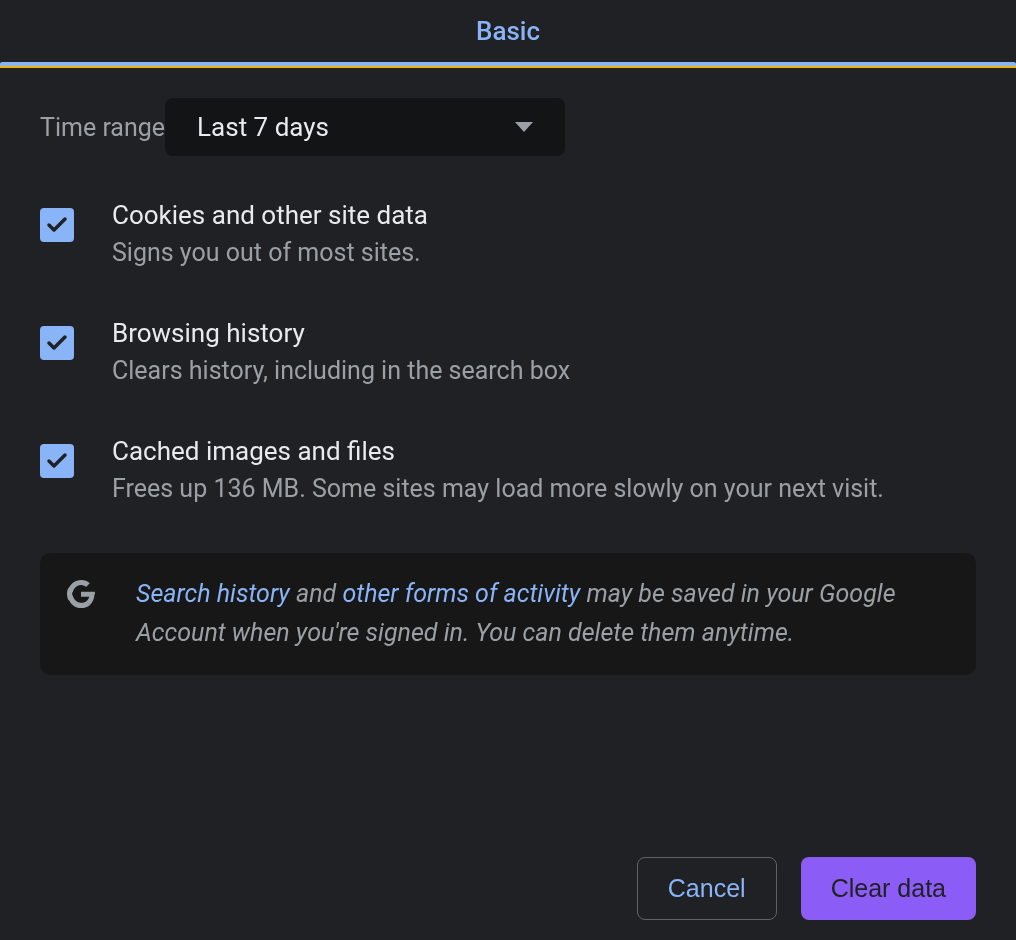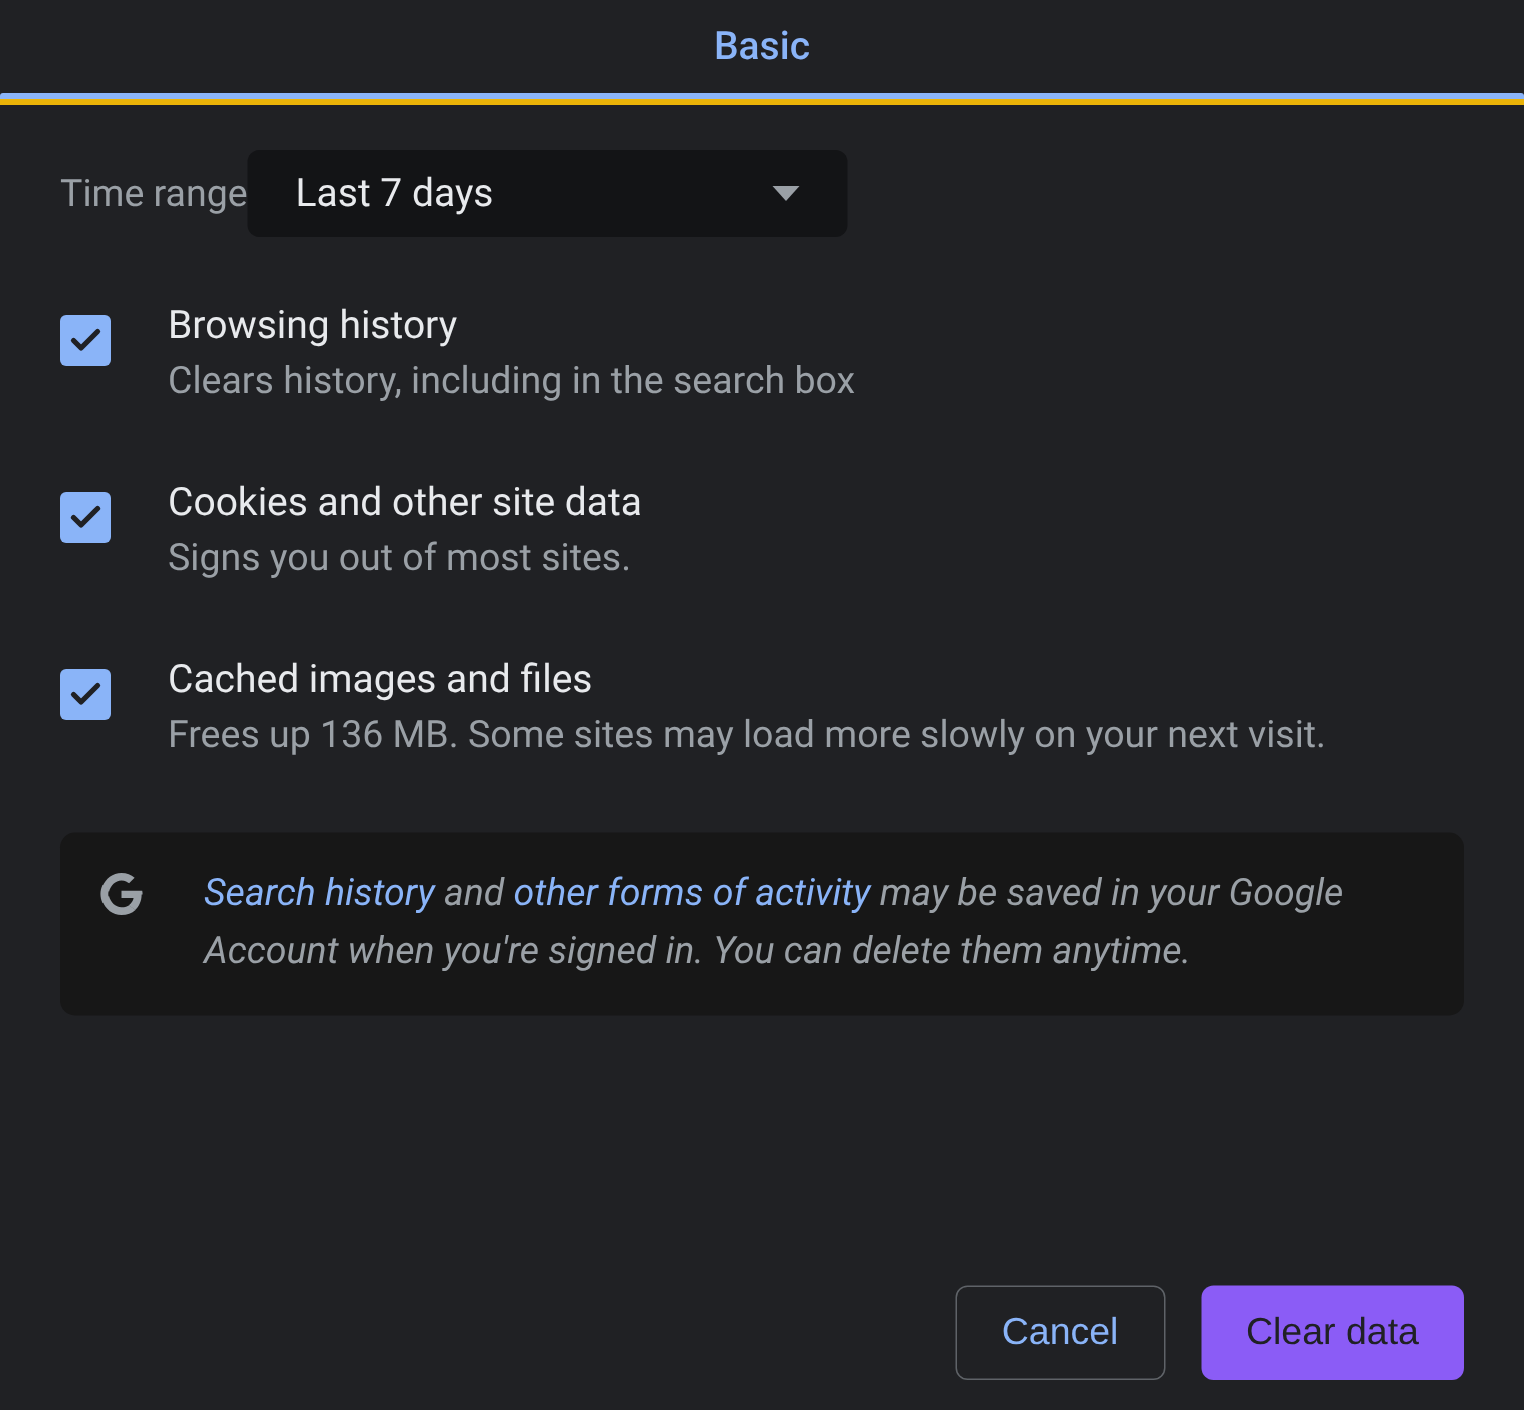--- a/index.html
+++ b/index.html
@@ -23,21 +23,21 @@
       border-radius: 12px;
     }
     .dialog-title {
       font-size: 28px;
       font-weight: 400;
       color: #e8eaed;
       padding: 38px 40px 28px 40px;
     }
     .tabs {
       display: flex;
-      border-bottom: 4px solid #eab308;
+      border-bottom: 2px solid #eab308;
       width: 100%;
     }
     .tab {
       flex: 1;
       text-align: center;
       padding: 16px 0 20px 0;
       font-size: 26px;
       font-weight: 500;
       color: #9aa0a6;
       cursor: pointer;
@@ -197,34 +197,34 @@
       </div>
     </div>
 
     <div class="option-row">
       <div class="checkbox">
         <svg viewBox="0 0 24 24" fill="none" stroke="#202124" stroke-width="3.5" stroke-linecap="round" stroke-linejoin="round">
             <polyline points="4 12 9 17 20 6"></polyline>
           </svg>
       </div>
       <div class="option-text">
-        <div class="option-title">Browsing history</div>
-        <div class="option-desc">Clears history, including in the search box</div>
+        <div class="option-title">Cookies and other site data</div>
+        <div class="option-desc">Signs you out of most sites.</div>
       </div>
     </div>
 
     <div class="option-row">
       <div class="checkbox">
         <svg viewBox="0 0 24 24" fill="none" stroke="#202124" stroke-width="3.5" stroke-linecap="round" stroke-linejoin="round">
             <polyline points="4 12 9 17 20 6"></polyline>
           </svg>
       </div>
       <div class="option-text">
-        <div class="option-title">Cookies and other site data</div>
-        <div class="option-desc">Signs you out of most sites.</div>
+        <div class="option-title">Browsing history</div>
+        <div class="option-desc">Clears history, including in the search box</div>
       </div>
     </div>
 
     <div class="option-row">
       <div class="checkbox">
         <svg viewBox="0 0 24 24" fill="none" stroke="#202124" stroke-width="3.5" stroke-linecap="round" stroke-linejoin="round">
             <polyline points="4 12 9 17 20 6"></polyline>
           </svg>
       </div>
       <div class="option-text">

